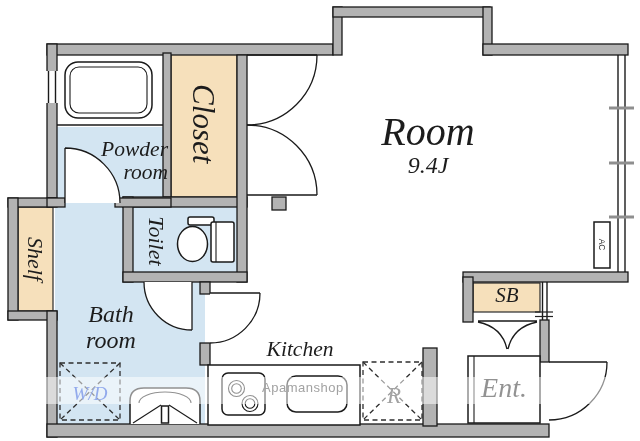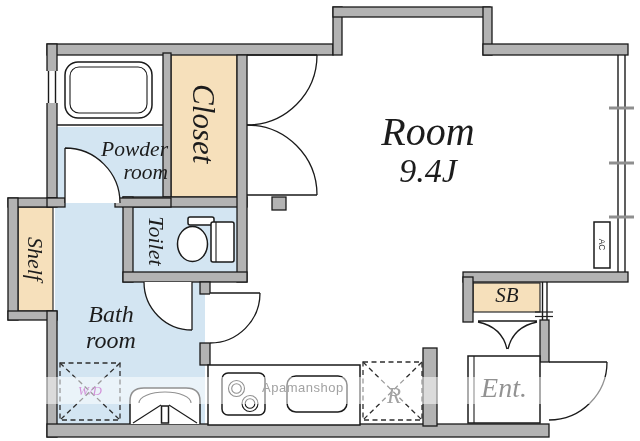--- a/index.html
+++ b/index.html
@@ -161,21 +161,21 @@
       <g>
         <rect x="468" y="356" width="72" height="67" class="fix" stroke-width="1.5"></rect>
         <line x1="474" y1="356" x2="474" y2="423" class="thin"></line>
       </g>
       <rect x="594" y="222" width="16" height="46" class="fix" stroke-width="1.1"></rect>
     </g>
   </svg>
 
   <div class="lbl" style="left:348px;top:110px;width:160px;">
     <span style="font-size:40px;">Room</span>
-    <span style="font-size:34px;">9.4J</span>
+    <span style="font-size:24px;">9.4J</span>
   </div>
 
   <div class="lbl rot" style="left:144px;top:108px;width:120px;height:32px;font-size:31px;">
       <span>Closet</span>
     </div>
 
   <div class="lbl" style="left:48px;top:138px;width:120px;font-size:21.5px;text-align:right;">
     <span>Powder</span>
     <span>room</span>
   </div>
@@ -186,22 +186,25 @@
 
   <div class="lbl rot" style="left:-15px;top:246px;width:100px;height:26px;font-size:22px;">
       <span>Shelf</span>
     </div>
 
   <div class="lbl" style="left:51px;top:302px;width:120px;font-size:24px;">
     <span>Bath</span>
     <span>room</span>
   </div>
 
-
-  <div class="lbl" style="left:60px;top:384px;width:60px;font-size:13px;color:#a21caf;">
+  <div class="lbl" style="left:240px;top:338px;width:120px;font-size:21.5px;">
+      <span>Kitchen</span>
+    </div>
+
+  <div class="lbl" style="left:60px;top:384px;width:60px;font-size:19px;color:#1d4ed8;">
       <span>W/D</span>
     </div>
 
   <div class="lbl" style="left:379px;top:384px;width:30px;font-size:23px;color:#3f3f3f;">
       <span>R</span>
     </div>
 
   <div class="lbl" style="left:464px;top:373px;width:80px;font-size:28px;">
       <span>Ent.</span>
     </div>

